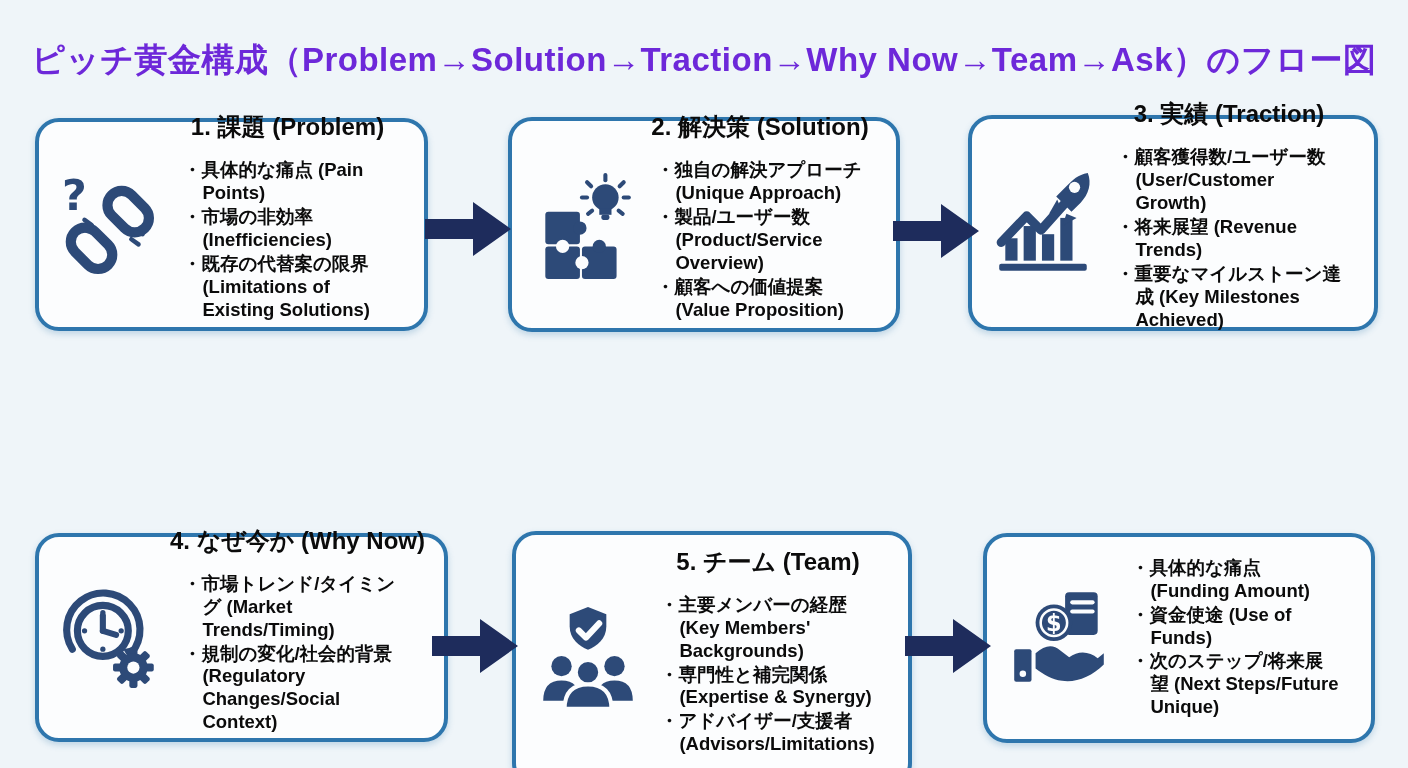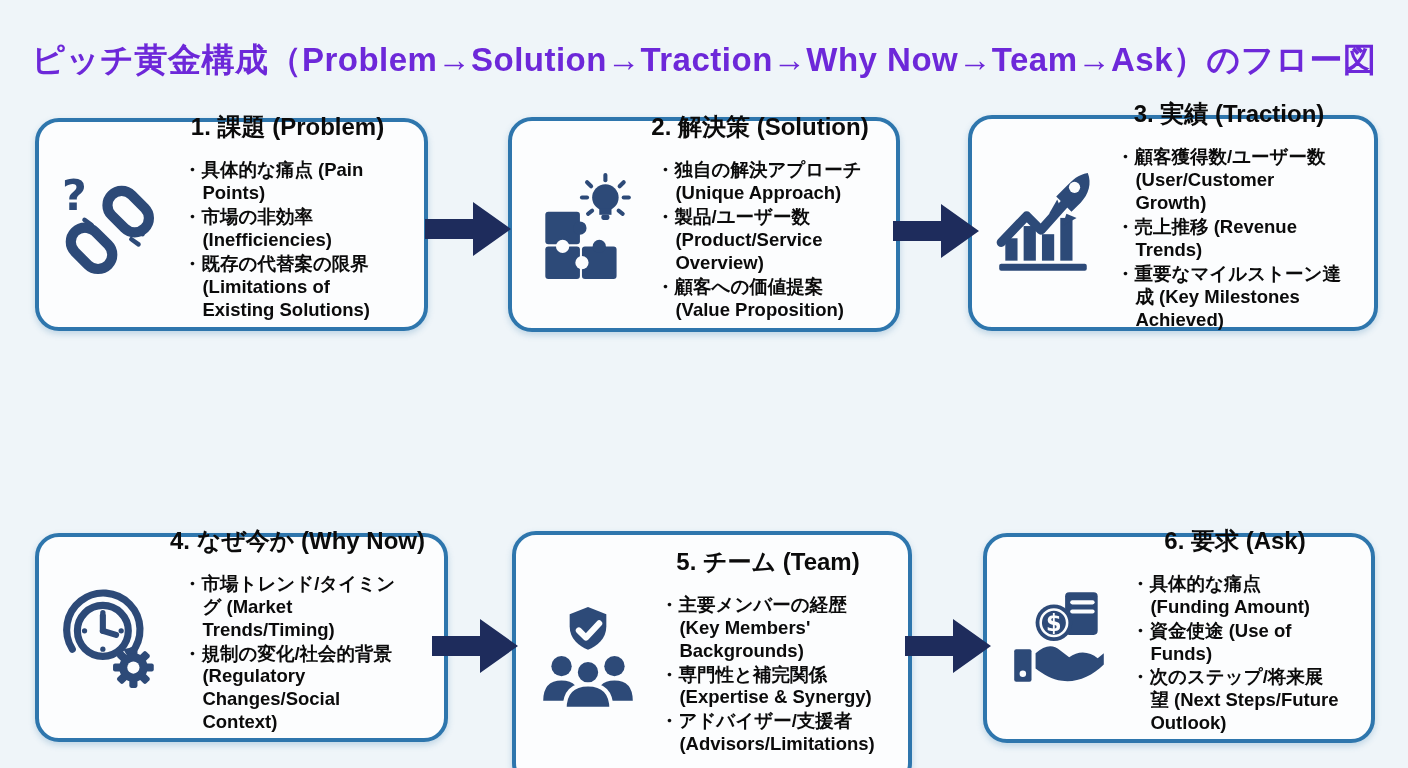--- a/index.html
+++ b/index.html
@@ -148,21 +148,21 @@
           <path d="M63 32 l-8 14 12 -4 z"></path>
           <path d="M82 50 l-14 8 4 -12 z"></path>
         </g>
         <circle cx="80" cy="20" r="5.5" fill="#fcfdfe"></circle>
       </svg>
     </div>
     <div class="content">
       <h2 class="card-heading">3. 実績 (Traction)</h2>
       <ul class="bullets">
         <li>顧客獲得数/ユーザー数 (User/Customer Growth)</li>
-        <li>売上推移 (Revenue Trends)</li>
+        <li>将来展望 (Revenue Trends)</li>
         <li>重要なマイルストーン達成 (Key Milestones Achieved)</li>
       </ul>
     </div>
   </div>
 
   <div class="card" id="card-whynow">
     <div class="icon-wrap">
       <svg viewBox="0 0 100 110" aria-hidden="true">
         <path d="M12 66 A36 36 0 1 1 70 70" stroke="#2d4a78" stroke-width="7" fill="none" stroke-linecap="round"></path>
         <path d="M62 66 l14 -3 -6 16 z" fill="#2d4a78"></path>
@@ -239,25 +239,24 @@
         <g stroke="#fcfdfe" stroke-width="4" stroke-linecap="round">
           <line x1="63" y1="20" x2="83" y2="20"></line>
           <line x1="63" y1="29" x2="83" y2="29"></line>
         </g>
         <circle cx="45" cy="40" r="13" fill="none" stroke="#fcfdfe" stroke-width="2.5"></circle>
         <text x="45" y="48" text-anchor="middle" fill="#fcfdfe" font-size="22" font-weight="bold" font-family="DejaVu Sans, sans-serif">$</text>
         <circle cx="14.5" cy="90" r="3.2" fill="#fcfdfe"></circle>
       </svg>
     </div>
     <div class="content">
-      <h2 class="card-heading">6. 要求 (Ask)</h2>
       <ul class="bullets">
         <li>具体的な痛点 (Funding Amount)</li>
         <li>資金使途 (Use of Funds)</li>
-        <li>次のステップ/将来展望 (Next Steps/Future Outlook)</li>
+        <li>次のステップ/将来展望 (Next Steps/Future Unique)</li>
       </ul>
     </div>
   </div>
 
   <div class="flow-arrow" id="arrow-1">
     <svg viewBox="0 0 88 58">
         <polygon points="0,19 48,19 48,2 86,29 48,56 48,39 0,39" fill="#1e2c5c"></polygon>
       </svg>
   </div>
   <div class="flow-arrow" id="arrow-2">

